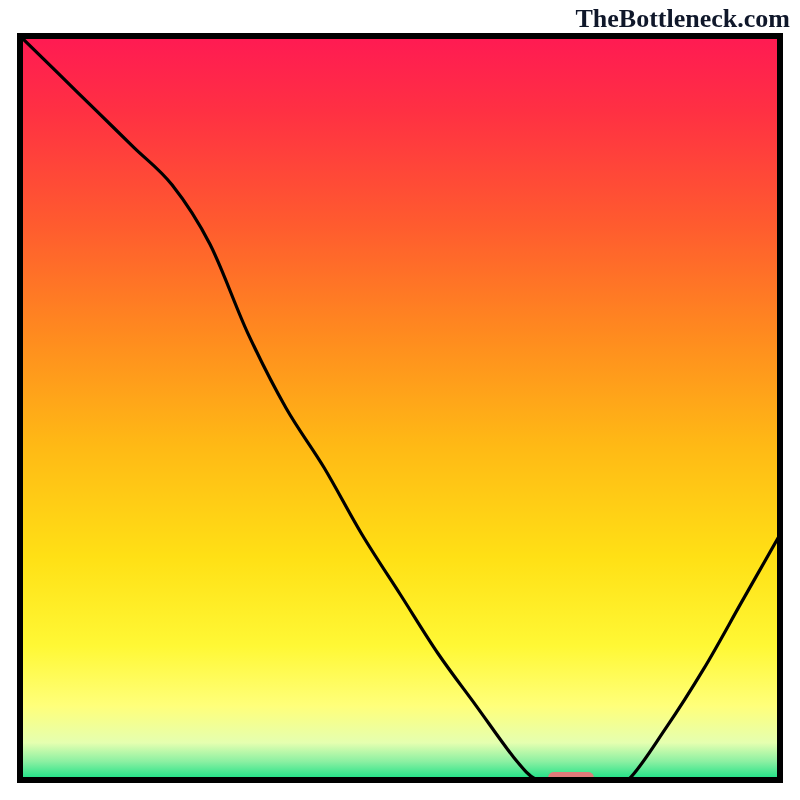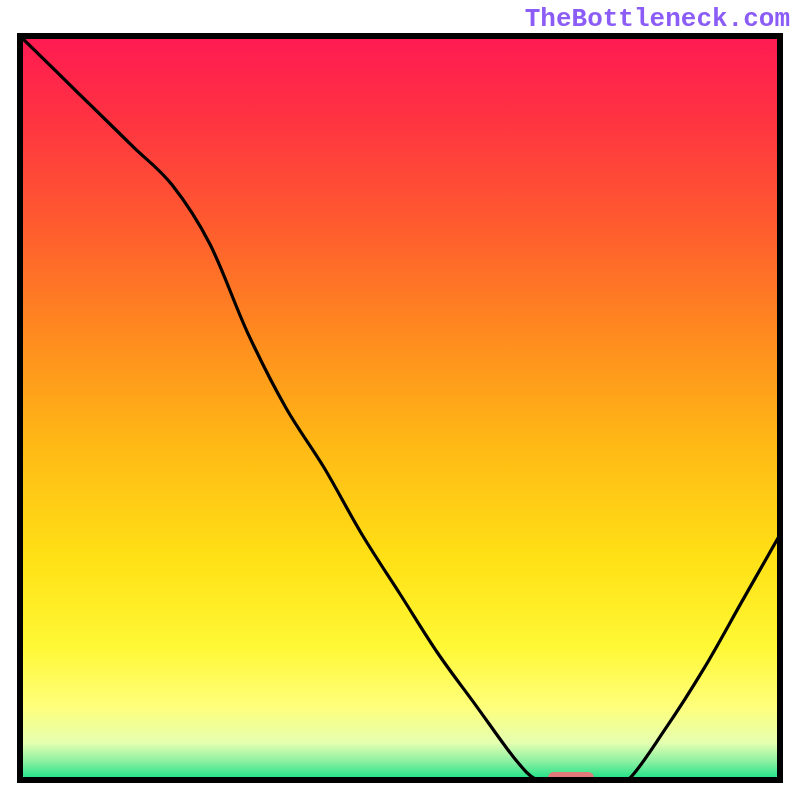--- a/index.html
+++ b/index.html
@@ -12,24 +12,24 @@
   }
   .chart-container {
     position: relative;
     width: 800px;
     height: 800px;
   }
   .watermark {
     position: absolute;
     top: 4px;
     right: 10px;
-    font-family: Liberation Mono, monospace;
+    font-family: Liberation Serif, serif;
     font-size: 26px;
     font-weight: bold;
-    color: #8b5cf6;
+    color: #0f172a;
     z-index: 10;
     letter-spacing: 0px;
   }
   svg {
     display: block;
   }
 </style>
 </head>
 <body>
 

